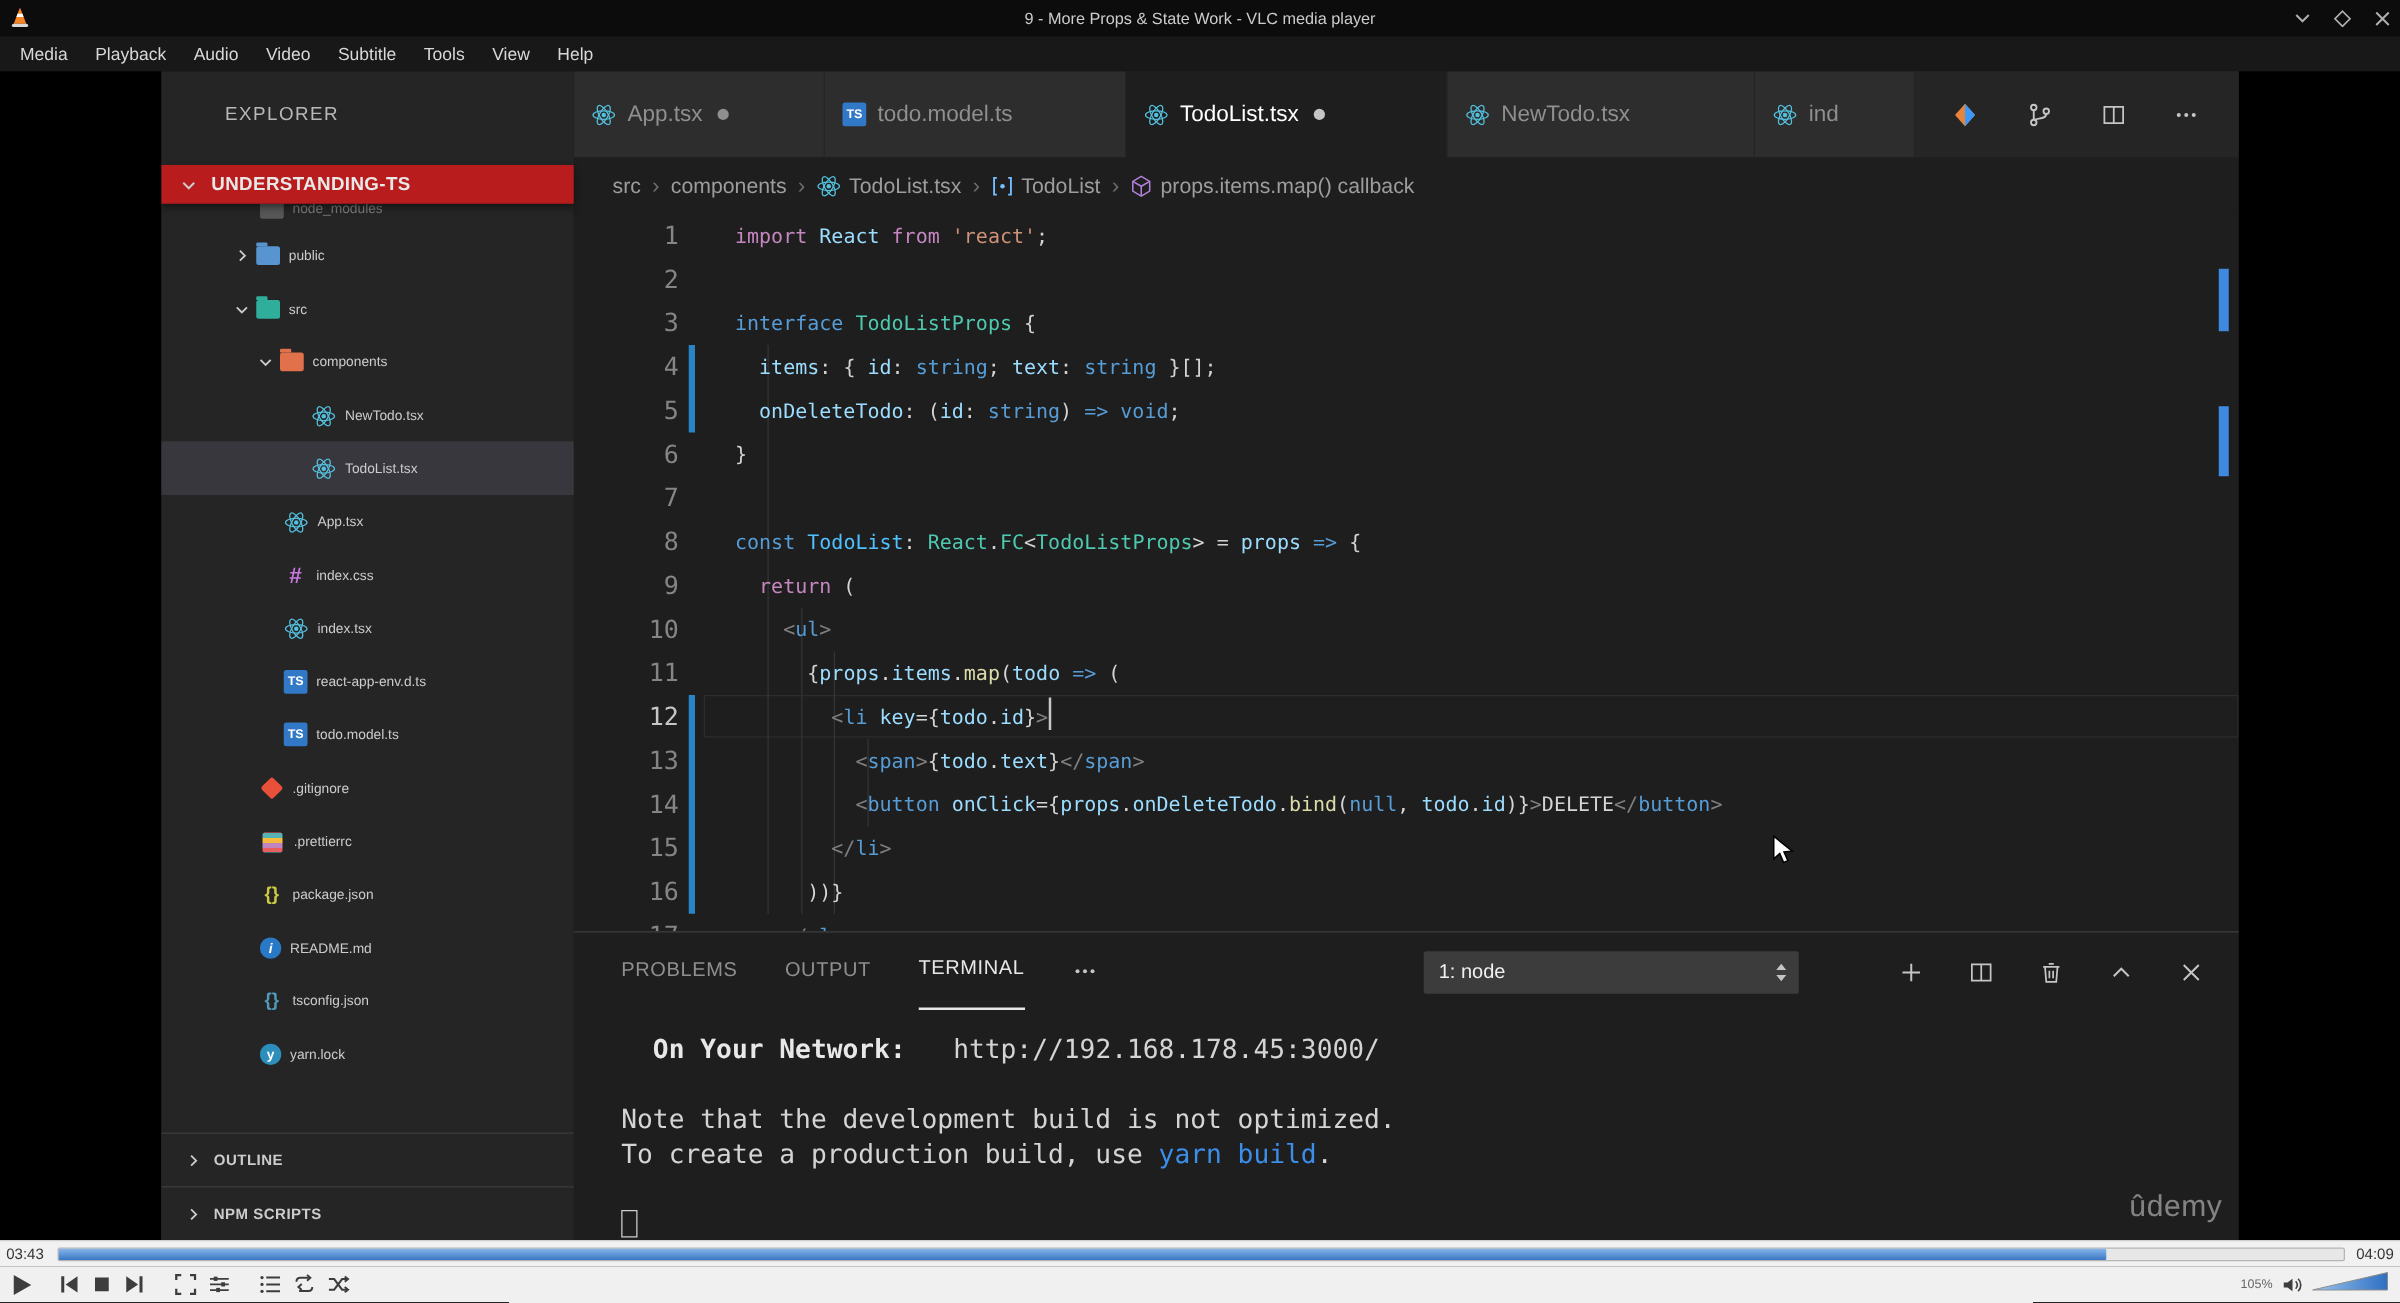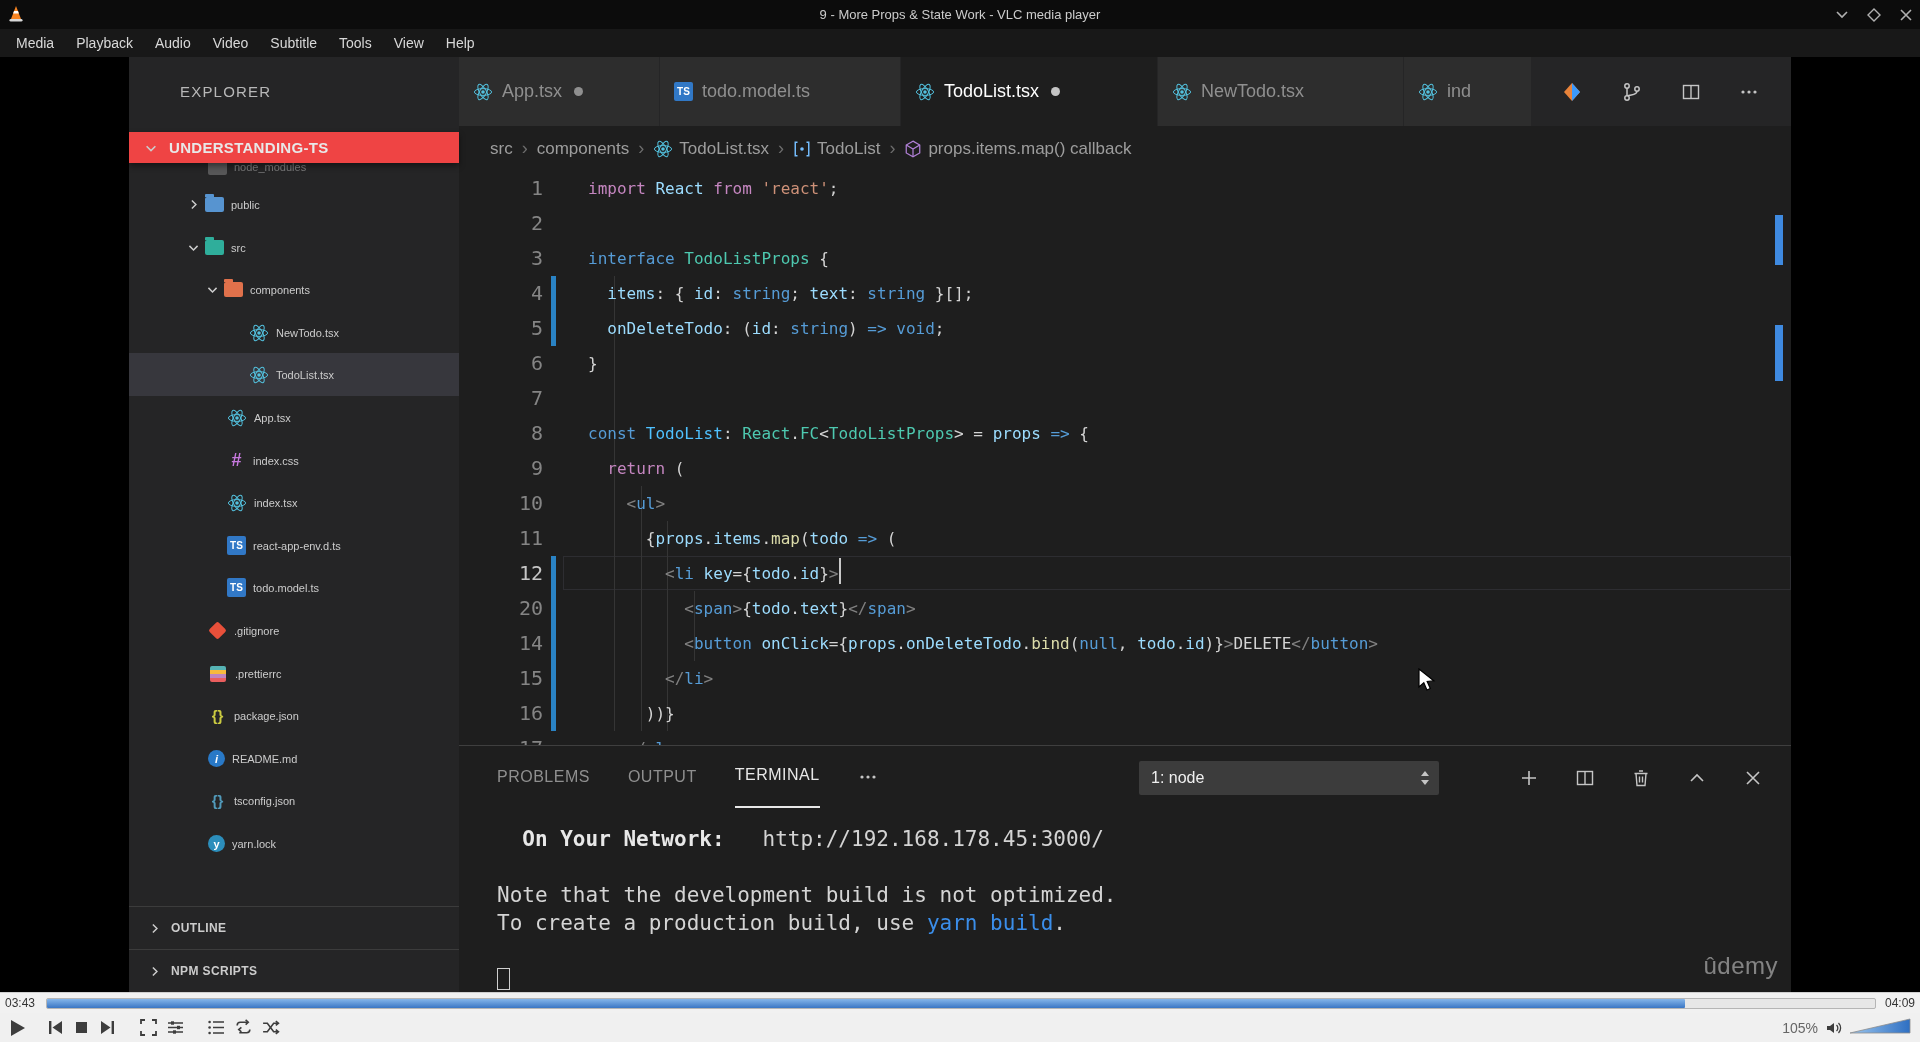--- a/index.html
+++ b/index.html
@@ -15,21 +15,21 @@
 
   #menubar{position:absolute;left:0;top:29px;width:1920px;height:28px;background:#181818;
            display:flex;align-items:center;padding-left:5px;box-sizing:border-box;}
   .menu-item{padding:0 11px;font-size:14px;color:#d8d8d8;line-height:28px;}
 
   
   #vscode{position:absolute;left:129px;top:57px;width:1662px;height:935px;background:#1e1e1e;overflow:hidden;}
 
   .sidebar{position:absolute;left:0;top:0;width:330px;height:935px;background:#252526;}
   .expl-title{position:absolute;left:51px;top:26px;font-size:15px;letter-spacing:1.2px;color:#b8b8b8;}
-  .proj-header{position:absolute;left:0;top:75px;width:330px;height:31px;background:#ef4444;
+  .proj-header{position:absolute;left:0;top:75px;width:330px;height:31px;background:#b91c1c;
                box-shadow:0 3px 6px rgba(0,0,0,.45);display:flex;align-items:center;z-index:3;}
   .proj-header .chev{margin-left:13px;}
   .proj-label{margin-left:6px;font-size:15px;font-weight:bold;color:#e8e8e8;letter-spacing:.3px;}
   .partial-row{position:absolute;left:0;top:106px;width:330px;height:20px;overflow:hidden;opacity:.5;z-index:1;}
   .partial-inner{position:absolute;left:79px;top:-16px;height:40px;display:flex;align-items:center;}
   #tree{position:absolute;inset:0;z-index:1;}
   .trow{position:absolute;left:0;width:330px;height:43px;display:flex;align-items:center;box-sizing:border-box;}
   .trow.sel{background:#37373d;}
   .tlabel{margin-left:7px;font-size:11px;color:#cccccc;white-space:nowrap;}
   .chev{width:18px;height:18px;flex:0 0 18px;margin-right:3px;display:inline-flex;align-items:center;justify-content:center;}
@@ -106,21 +106,21 @@
            border-top:1px solid #cfcfcf;box-sizing:border-box;}
   .t-el{position:absolute;left:5px;top:3px;font-size:12px;color:#333;}
   .t-tot{position:absolute;right:5px;top:3px;font-size:12px;color:#333;}
   .slider{position:absolute;left:46px;right:44px;top:5px;height:11px;background:#e7e7e7;border:1px solid #b5b5b5;
           border-radius:2px;box-sizing:border-box;}
   .sfill{position:absolute;left:0;top:0;bottom:0;background:linear-gradient(180deg,#85b6ea,#3a76c4);border-radius:1px;}
 
   #ctrlrow{position:absolute;left:0;top:1013px;width:1920px;height:29px;background:#f0f0f0;display:flex;align-items:center;}
   .mbtn{display:flex;align-items:center;justify-content:center;height:29px;}
   #volwrap{position:absolute;right:8px;top:1013px;height:29px;display:flex;align-items:center;gap:6px;}
-  .vol-label{font-size:14px;color:#666;}
+  .vol-label{font-size:10px;color:#666;}
   #mouse{position:absolute;left:1417px;top:668px;z-index:10;pointer-events:none;}
 </style>
 </head>
 <body>
 
 <div id="screen">
 
   <div id="titlebar">
     <span id="vlc-logo">
       <svg width="16" height="18" viewBox="0 0 16 18">
@@ -480,21 +480,21 @@
           </div>
           <div class="crow" style="top: 350px;">
             <span class="ln">11</span>
             <span class="ctext"><span class="s-df">      {</span><span class="s-va">props</span><span class="s-df">.</span><span class="s-va">items</span><span class="s-df">.</span><span class="s-fn">map</span><span class="s-df">(</span><span class="s-va">todo</span><span class="s-df"> </span><span class="s-k1">=&gt;</span><span class="s-df"> (</span></span>
           </div>
           <div class="crow" style="top: 385px;">
             <span class="ln active">12</span>
             <span class="ctext"><span class="s-df">        </span><span class="s-tb">&lt;</span><span class="s-k1">li</span><span class="s-df"> </span><span class="s-va">key</span><span class="s-df">={</span><span class="s-va">todo</span><span class="s-df">.</span><span class="s-va">id</span><span class="s-df">}</span><span class="s-tb">&gt;</span><span class="caret"></span></span>
           </div>
           <div class="crow" style="top: 420px;">
-            <span class="ln">20</span>
+            <span class="ln">13</span>
             <span class="ctext"><span class="s-df">          </span><span class="s-tb">&lt;</span><span class="s-k1">span</span><span class="s-tb">&gt;</span><span class="s-df">{</span><span class="s-va">todo</span><span class="s-df">.</span><span class="s-va">text</span><span class="s-df">}</span><span class="s-tb">&lt;/</span><span class="s-k1">span</span><span class="s-tb">&gt;</span></span>
           </div>
           <div class="crow" style="top: 455px;">
             <span class="ln">14</span>
             <span class="ctext"><span class="s-df">          </span><span class="s-tb">&lt;</span><span class="s-k1">button</span><span class="s-df"> </span><span class="s-va">onClick</span><span class="s-df">={</span><span class="s-va">props</span><span class="s-df">.</span><span class="s-va">onDeleteTodo</span><span class="s-df">.</span><span class="s-fn">bind</span><span class="s-df">(</span><span class="s-k1">null</span><span class="s-df">, </span><span class="s-va">todo</span><span class="s-df">.</span><span class="s-va">id</span><span class="s-df">)}</span><span class="s-tb">&gt;</span><span class="s-df">DELETE</span><span class="s-tb">&lt;/</span><span class="s-k1">button</span><span class="s-tb">&gt;</span></span>
           </div>
           <div class="crow" style="top: 490px;">
             <span class="ln">15</span>
             <span class="ctext"><span class="s-df">        </span><span class="s-tb">&lt;/</span><span class="s-k1">li</span><span class="s-tb">&gt;</span></span>
           </div>

